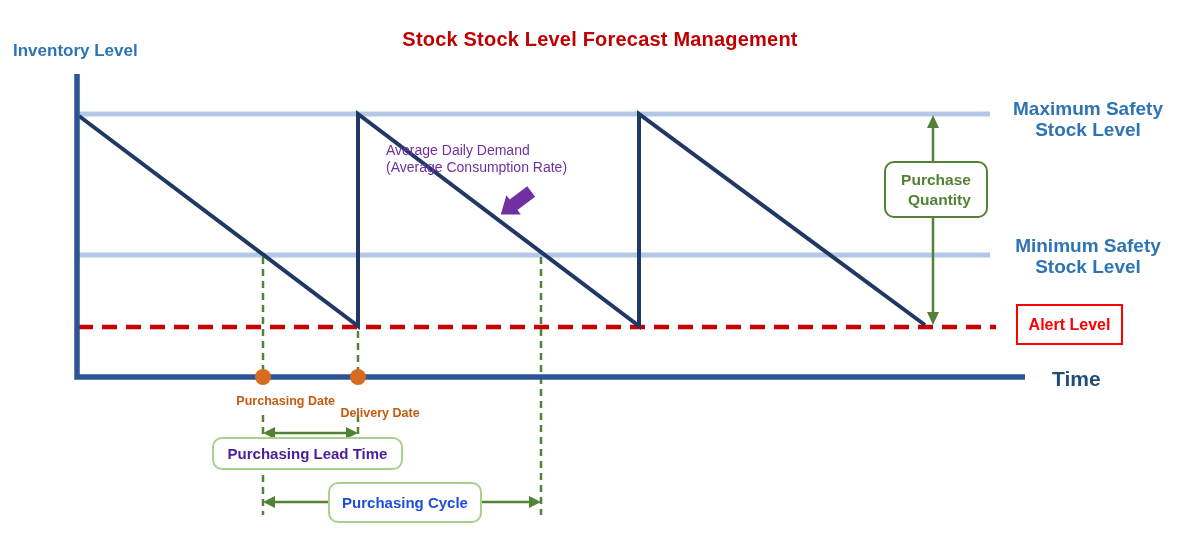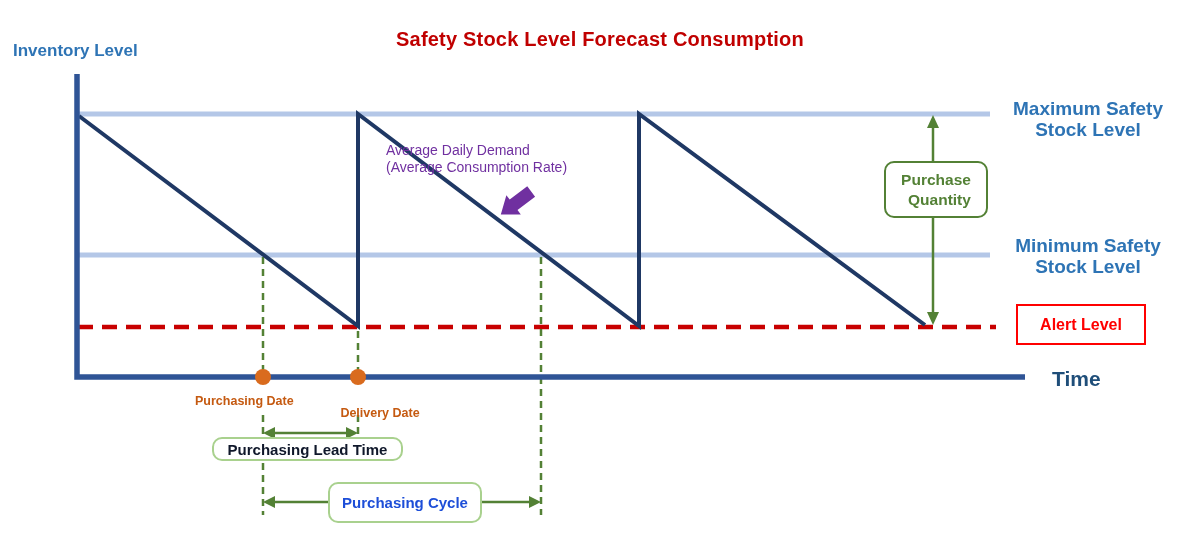--- a/index.html
+++ b/index.html
@@ -17,34 +17,34 @@
     font-size:20px;font-weight:bold;color:#C00000;letter-spacing:.2px;
   }
   .inv-label{left:13px;top:41px;font-size:17px;font-weight:bold;color:#2E74B5;}
   .time-label{left:1052px;top:367px;font-size:21px;font-weight:bold;color:#1F4E79;text-align:right;}
   .max-label{left:988px;top:98px;width:200px;text-align:center;
     font-size:19px;font-weight:bold;color:#2E74B5;line-height:21px;}
   .min-label{left:988px;top:235px;width:200px;text-align:center;
     font-size:19px;font-weight:bold;color:#2E74B5;line-height:21px;}
   .avg-demand{left:386px;top:142px;width:300px;
     font-size:14px;color:#7030A0;line-height:17px;}
-  .pdate{left:195px;top:394px;width:140px;text-align:left;
+  .pdate{left:195px;top:394px;width:140px;text-align:right;
     font-size:12.5px;font-weight:bold;color:#C55A11;}
   .ddate{left:320px;top:394px;width:120px;text-align:center;
     font-size:12.5px;font-weight:bold;color:#C55A11;margin-top:12px;}
   .box{position:absolute;z-index:2;background:#ffffff;display:flex;
     align-items:center;justify-content:center;text-align:right;
     font-weight:bold;box-sizing:border-box;}
   .pq-box{left:884px;top:161px;width:104px;height:57px;
     border:2.5px solid #538135;border-radius:10px;
     color:#538135;font-size:15.5px;line-height:20px;white-space:pre-line;}
-  .alert-box{left:1016px;top:304px;width:130px;height:41px;
+  .alert-box{left:1016px;top:304px;width:107px;height:41px;
     border:2px solid #FF0000;color:#FF0000;font-size:16px;}
-  .lead-box{left:212px;top:437px;width:191px;height:24px;
-    border:2.5px solid #A9D18E;border-radius:10px;color:#0f172a;font-size:15px;}
+  .lead-box{left:212px;top:437px;width:191px;height:33px;
+    border:2.5px solid #A9D18E;border-radius:10px;color:#4c1d95;font-size:15px;}
   .cycle-box{left:328px;top:482px;width:154px;height:41px;
     border:2.5px solid #A9D18E;border-radius:10px;color:#1d4ed8;font-size:15px;}
   .cycle-note{left:548px;top:493px;font-size:14px;font-weight:bold;color:#538135;}
 </style>
 </head>
 <body>
 
 <div id="canvas">
 
   <svg id="chart-svg" width="1200" height="560" viewBox="0 0 1200 560">
@@ -83,21 +83,21 @@
 
     <g stroke="#538135" fill="#538135">
       <line x1="272" y1="502" x2="532" y2="502" stroke-width="2.5"></line>
       <polygon points="263,502 275,496 275,508" stroke="none"></polygon>
       <polygon points="541,502 529,496 529,508" stroke="none"></polygon>
     </g>
 
     <polygon points="-19,-6.5 3,-6.5 3,-12 19,0 3,12 3,6.5 -19,6.5" transform="translate(516,203) rotate(143)" fill="#7030A0"></polygon>
   </svg>
 
-  <div class="lbl title">Safety Stock Level Forecast Consumption</div>
+  <div class="lbl title">Stock Stock Level Forecast Management</div>
   <div class="lbl inv-label">Inventory Level</div>
   <div class="lbl time-label">Time</div>
   <div class="lbl max-label">Maximum Safety
 Stock Level</div>
   <div class="lbl min-label">Minimum Safety
 Stock Level</div>
   <div class="lbl avg-demand">Average Daily Demand
 (Average Consumption Rate)</div>
   <div class="lbl pdate">Purchasing Date</div>
   <div class="lbl ddate">Delivery Date</div>

